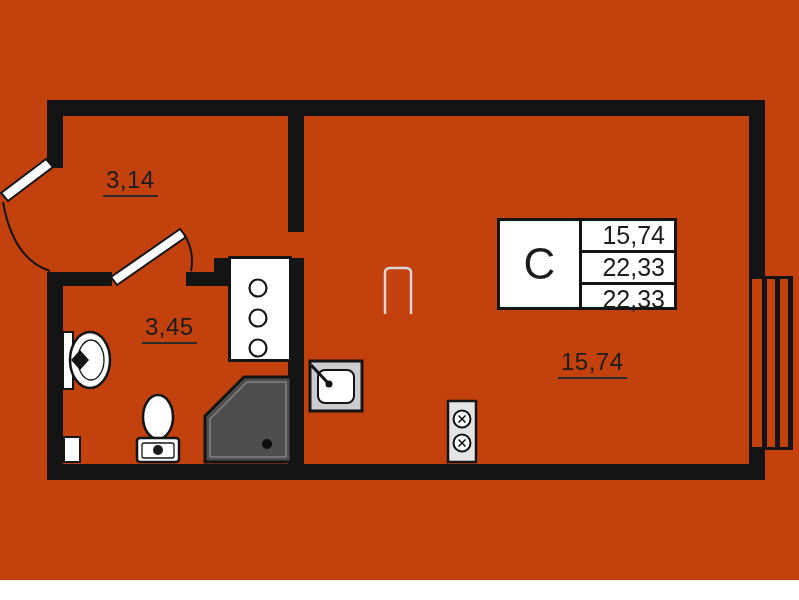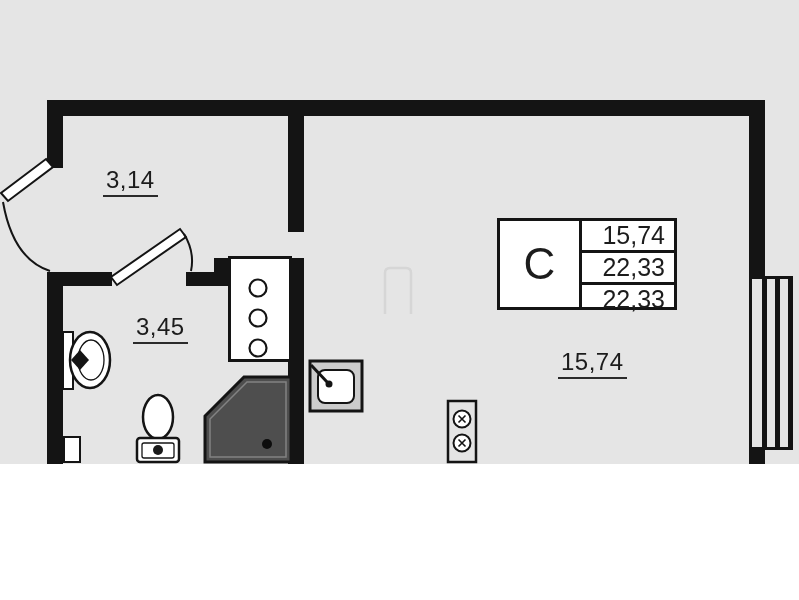--- a/index.html
+++ b/index.html
@@ -1,17 +1,17 @@
 <!DOCTYPE html>
 <html><head>
 <meta charset="utf-8">
 <style>
   html,body { margin:0; padding:0; background:#ffffff; }
   .canvas {
-    position:relative; width:799px; height:464px; background:#e5e5e5;
+    position:relative; width:799px; height:580px; background:#c2410c;
     overflow:hidden; font-family:"Liberation Sans", sans-serif; color:#1a1a1a;
   }
   .w { position:absolute; background:#141414; }
   .shaft {
     position:absolute; left:228px; top:256px; width:64px; height:106px;
     background:#ffffff; border:3px solid #141414; box-sizing:border-box;
   }
   .niche {
     position:absolute; left:63px; top:436px; width:18px; height:27px;
     background:#ffffff; border:2px solid #141414; box-sizing:border-box;
@@ -122,21 +122,21 @@
       <circle cx="462" cy="443" r="8.5" fill="#ffffff" stroke-width="2"></circle>
       <path d="M 458.5,439.5 L 465.5,446.5 M 465.5,439.5 L 458.5,446.5" stroke-width="1.6"></path>
     </g>
 
     <g>
       <path d="M 385,314 L 385,273 Q 385,268 390,268 L 406,268 Q 411,268 411,273 L 411,314" fill="none" stroke="#d6d6d6" stroke-width="2.5"></path>
     </g>
   </svg>
 
   <div class="area-label" style="left:103px;top:166px">3,14</div>
-  <div class="area-label" style="left:133px;top:313px">3,45</div>
+  <div class="area-label" style="left:142px;top:313px">3,45</div>
   <div class="area-label" style="left:558px;top:348px">15,74</div>
 
   <div class="legend">
     <div class="legend-type">С</div>
     <div class="legend-vals">
       <div class="legend-row">15,74</div>
       <div class="legend-row">22,33</div>
       <div class="legend-row">22,33</div>
     </div>
   </div>

